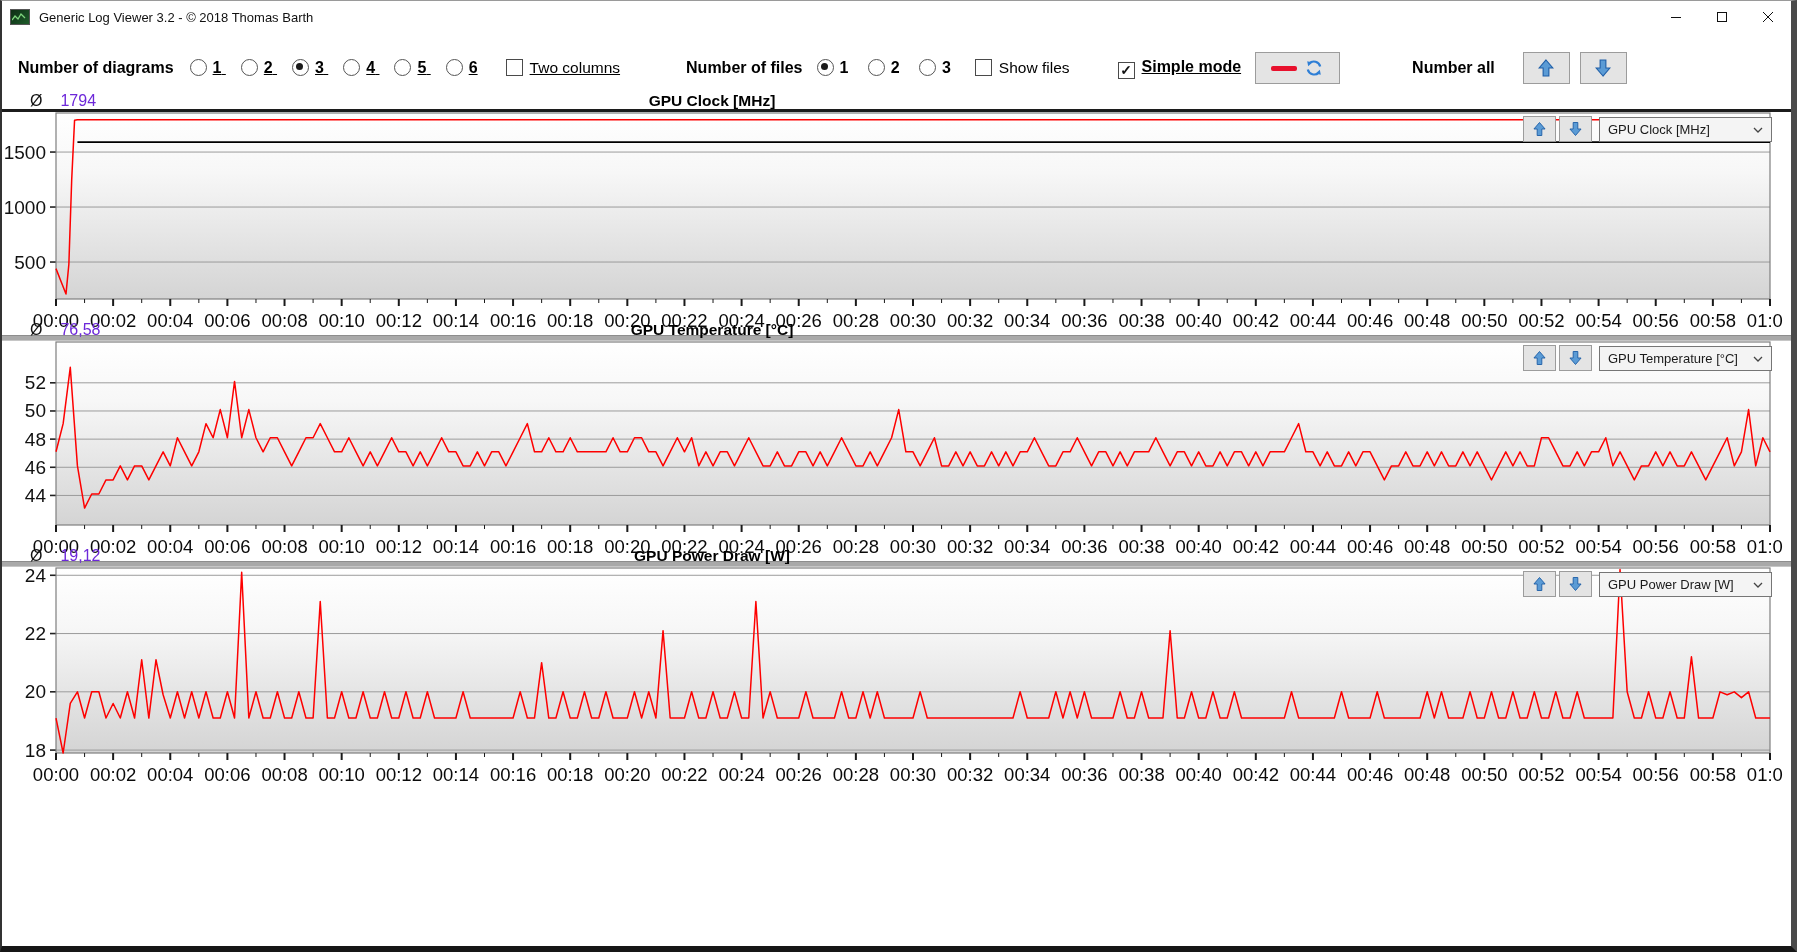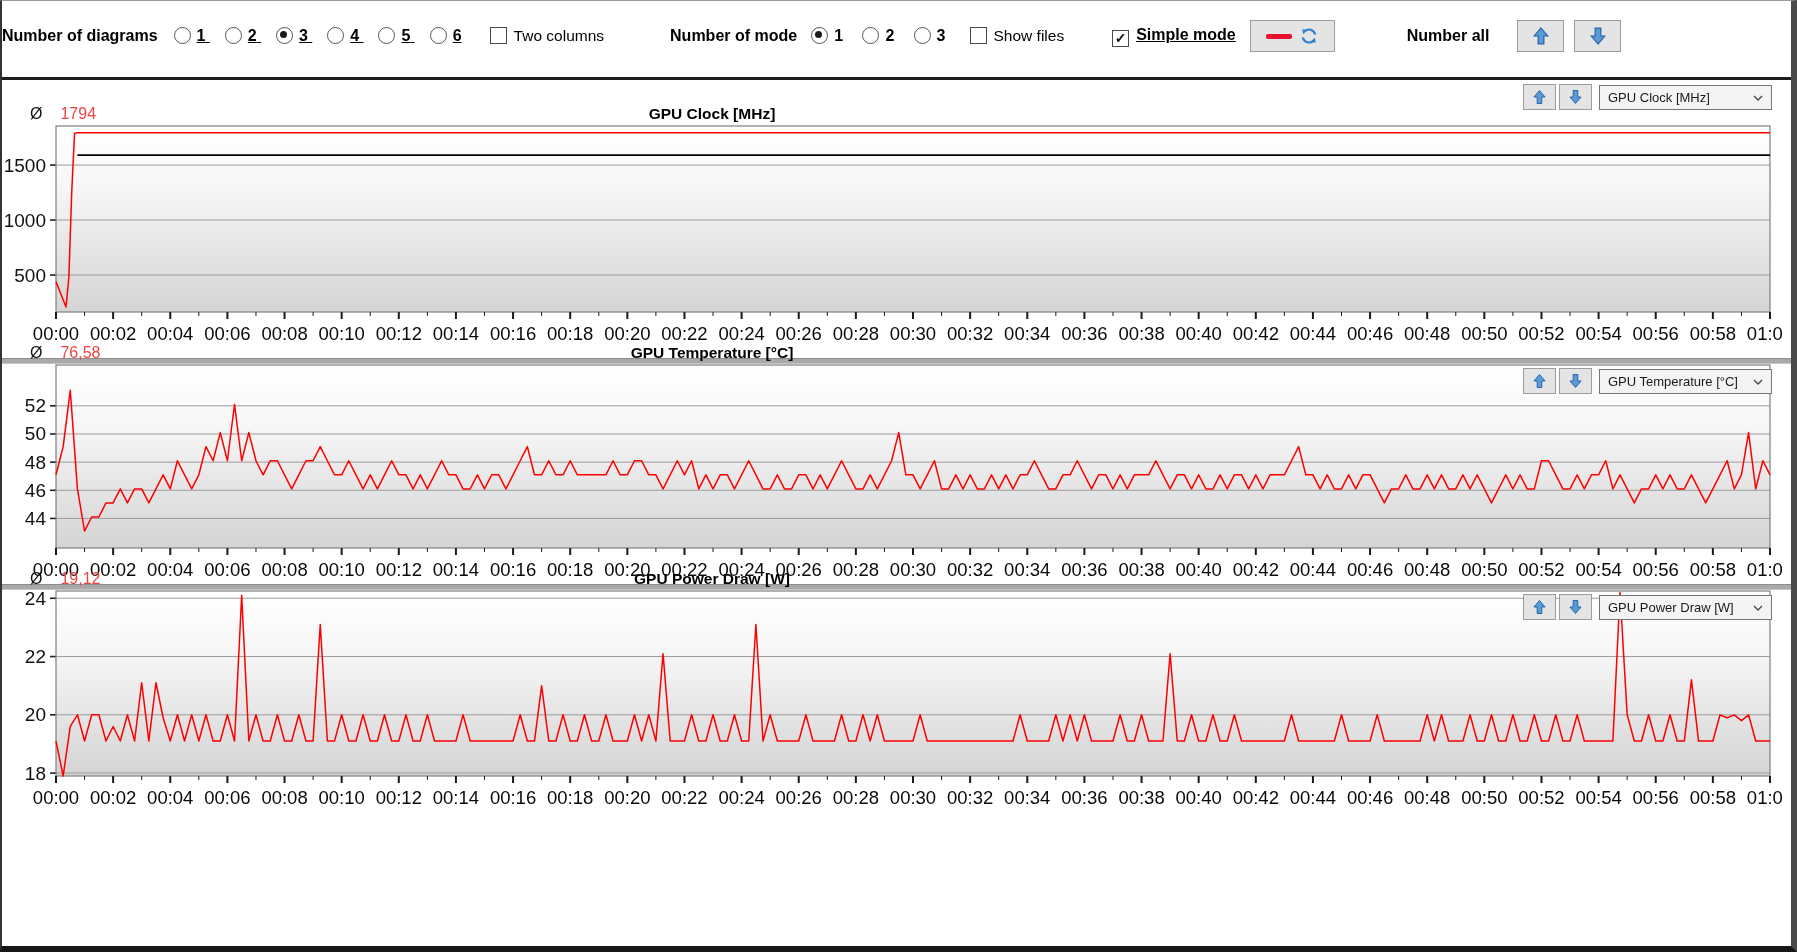--- a/index.html
+++ b/index.html
@@ -6,21 +6,21 @@
   .window{position:relative;width:1797px;height:952px;box-sizing:border-box;background:#fff;
     border-top:1px solid #9a9a9a;border-left:2px solid #333;border-right:6px solid #4a4a4a;border-bottom:6px solid #161616;overflow:hidden;}
   
   .titlebar{height:32px;display:flex;align-items:center;background:#fff;}
   .app-icon{width:18px;height:14px;margin-left:8px;background:linear-gradient(135deg,#0d2c14,#1e5c2a);border:1px solid #555;position:relative;}
   .app-icon svg{position:absolute;left:1px;top:2px;}
   .title-text{margin-left:9px;font-size:13px;color:#111;}
   .win-controls{margin-left:auto;display:flex;height:32px;}
   .win-btn{width:46px;height:32px;display:flex;align-items:center;justify-content:center;}
   
-  .toolbar{height:70px;display:flex;align-items:center;font-size:15.5px;color:#000;white-space:nowrap;}
+  .toolbar{height:70px;display:flex;align-items:center;font-size:15.5px;color:#000;white-space:nowrap;margin-left:16px;}
   .blabel{font-weight:bold;font-size:16px;}
   .radio{display:inline-block;width:15px;height:15px;border:1px solid #555;border-radius:50%;background:#fff;position:relative;vertical-align:-3px;}
   .radio.checked::after{content:'';position:absolute;left:3px;top:3px;width:7px;height:7px;border-radius:50%;background:#1a1a1a;}
   .rlabel{font-weight:bold;margin-left:6px;font-size:16px;}
   .checkbox{display:inline-block;width:15px;height:15px;border:1px solid #4a4a4a;background:#fff;vertical-align:-3px;
     font-size:14px;line-height:14px;text-align:center;color:#111;font-weight:bold;}
   .clabel{margin-left:7px;}
   .tool-btn{height:32px;display:inline-flex;align-items:center;justify-content:center;background:#e4e4e4;border:1px solid #9c9c9c;box-sizing:border-box;}
   .legend-btn{width:85px;margin-left:14px;gap:7px;}
   .red-dash{width:26px;height:5px;border-radius:2px;background:#e8112d;}
@@ -30,54 +30,79 @@
   .panel{position:relative;background:#fff;}
   .panel:nth-of-type(1){height:273px;}
   .panel:nth-of-type(2){height:268px;}
   .panel:nth-of-type(3){height:278px;}
   .sep{height:6px;background:#a9a9a9;border-top:1px solid #8d8d8d;border-bottom:1px solid #c6c6c6;box-sizing:border-box;}
   .panel-head{position:relative;display:flex;align-items:center;}
   .panel:nth-of-type(1) .panel-head{height:37px;}
   .panel:nth-of-type(2) .panel-head{height:38px;}
   .panel:nth-of-type(3) .panel-head{height:45px;}
   .avg{position:absolute;left:28px;bottom:2px;font-size:16px;color:#111;}
-  .avg .val{color:#ef4444;margin-left:18px;}
+  .avg .val{color:#6d28d9;margin-left:18px;}
   .chart-title{position:absolute;left:710px;transform:translateX(-50%);bottom:2px;font-weight:bold;font-size:15.5px;color:#000;}
   .mini-btn{position:absolute;width:33px;height:26px;top:4px;background:#e4e4e4;border:1px solid #9c9c9c;box-sizing:border-box;
     display:flex;align-items:center;justify-content:center;}
   .mini-up{left:1521px;}
   .mini-down{left:1557px;}
   .combo{position:absolute;left:1597px;top:5px;width:173px;height:25px;background:#f4f4f4;border:1px solid #767676;box-sizing:border-box;
     display:flex;align-items:center;font-size:13px;color:#1a1a1a;padding-left:8px;}
   .combo .chev{margin-left:auto;margin-right:8px;}
   .chart-svg{display:block;}
 </style>
 </head>
 <body>
 
 <div class="window">
 
+  <div class="titlebar">
+    <div class="app-icon">
+      <svg width="14" height="10" viewBox="0 0 14 10">
+          <polyline points="0,8 3,4 6,7 9,2 13,6" fill="none" stroke="#7fd77f" stroke-width="1.3"></polyline>
+        </svg>
+    </div>
+    <span class="title-text">Generic Log Viewer 3.2 - © 2018 Thomas Barth</span>
+    <div class="win-controls">
+      <div class="win-btn">
+        <svg width="12" height="12" viewBox="0 0 12 12">
+            <line x1="1" y1="6.5" x2="11" y2="6.5" stroke="#111" stroke-width="1"></line>
+          </svg>
+      </div>
+      <div class="win-btn">
+        <svg width="12" height="12" viewBox="0 0 12 12">
+            <rect x="1.5" y="1.5" width="9" height="9" fill="none" stroke="#111" stroke-width="1"></rect>
+          </svg>
+      </div>
+      <div class="win-btn">
+        <svg width="12" height="12" viewBox="0 0 12 12">
+            <path d="M1 1 L11 11 M11 1 L1 11" stroke="#111" stroke-width="1"></path>
+          </svg>
+      </div>
+    </div>
+  </div>
 
   <div class="toolbar">
     <span class="blabel">Number of diagrams</span>
 
     <span style="margin-left:16px;text-decoration:underline;">
       <span><span class="radio"></span><span class="rlabel">1</span></span>
       <span style="margin-left:15px;"><span class="radio"></span><span class="rlabel">2</span></span>
       <span style="margin-left:15px;"><span class="radio checked"></span><span class="rlabel">3</span></span>
       <span style="margin-left:15px;"><span class="radio"></span><span class="rlabel">4</span></span>
       <span style="margin-left:15px;"><span class="radio"></span><span class="rlabel">5</span></span>
       <span style="margin-left:15px;"><span class="radio"></span><span class="rlabel">6</span></span>
     </span>
 
-    <span style="margin-left:28px;">
+    <span style="margin-left:28px;text-decoration:underline;">
       <span class="checkbox"></span><span class="clabel">Two columns</span>
     </span>
 
-    <span class="blabel" style="margin-left:66px;">Number of mode</span>
+    <span class="blabel" style="margin-left:66px;">Number of files</span>
     <span style="margin-left:14px;">
       <span><span class="radio checked"></span><span class="rlabel">1</span></span>
       <span style="margin-left:15px;"><span class="radio"></span><span class="rlabel">2</span></span>
       <span style="margin-left:15px;"><span class="radio"></span><span class="rlabel">3</span></span>
     </span>
 
     <span style="margin-left:24px;">
       <span class="checkbox"></span><span class="clabel">Show files</span>
     </span>
 

